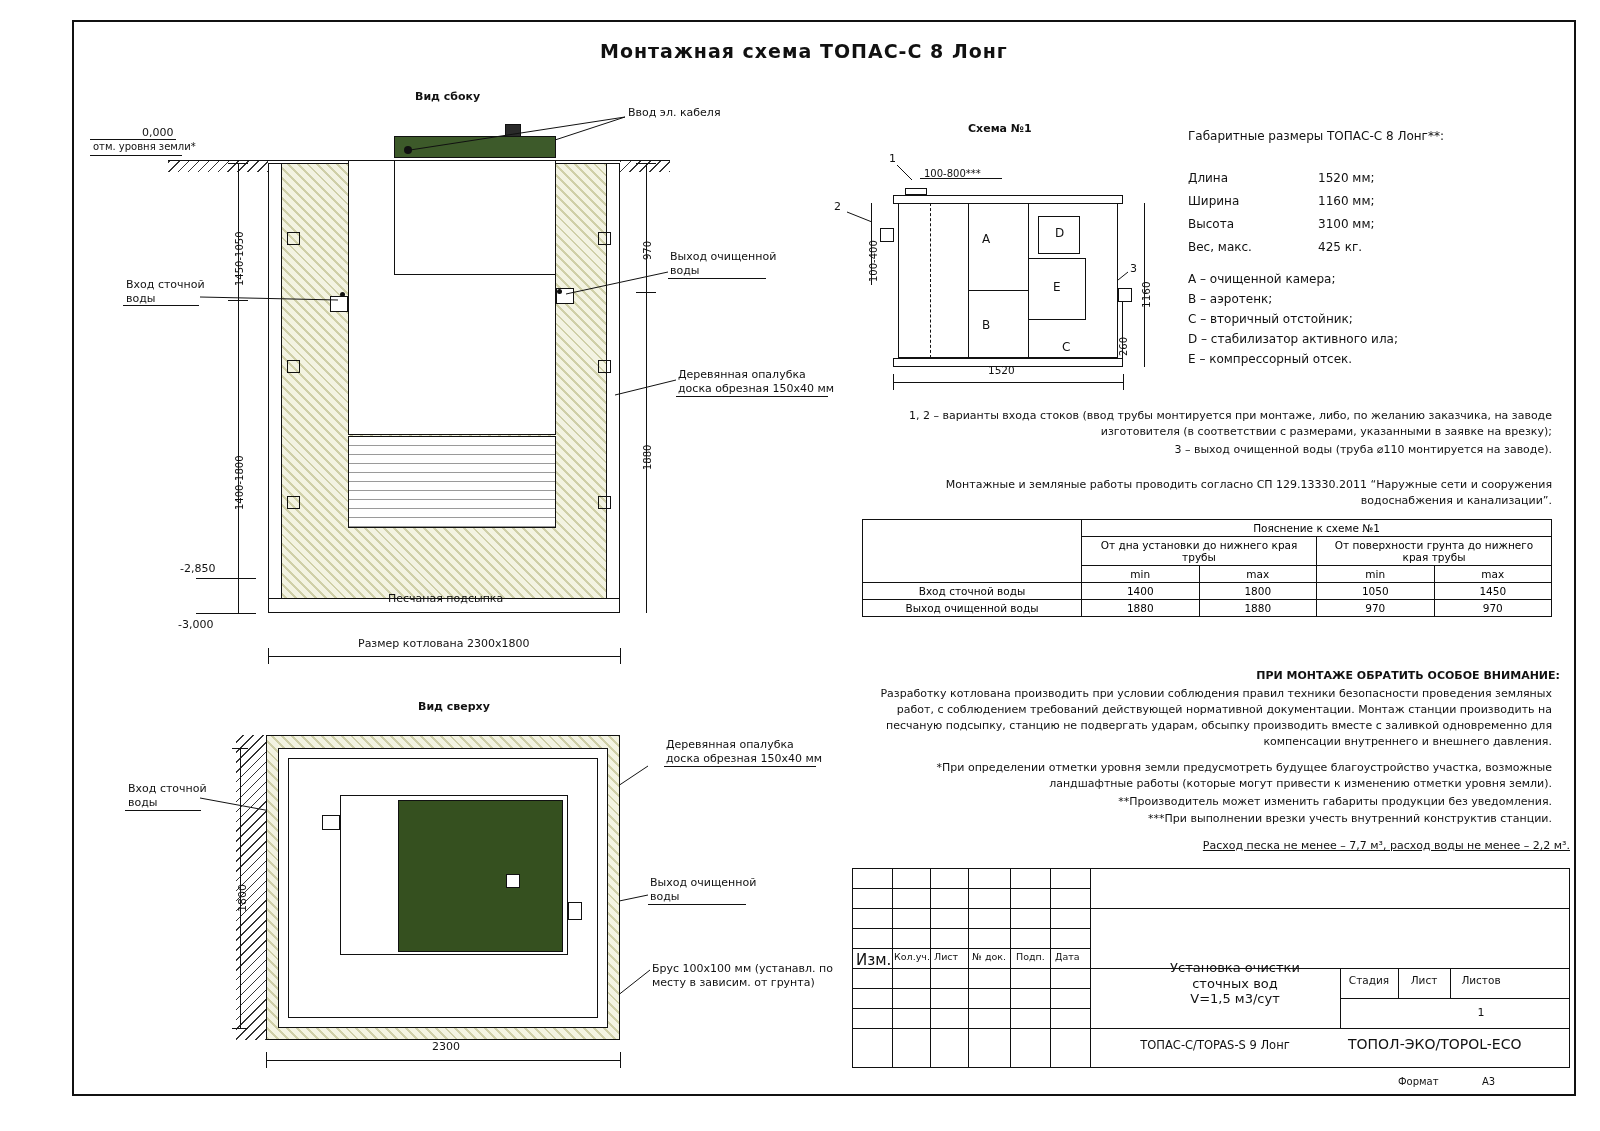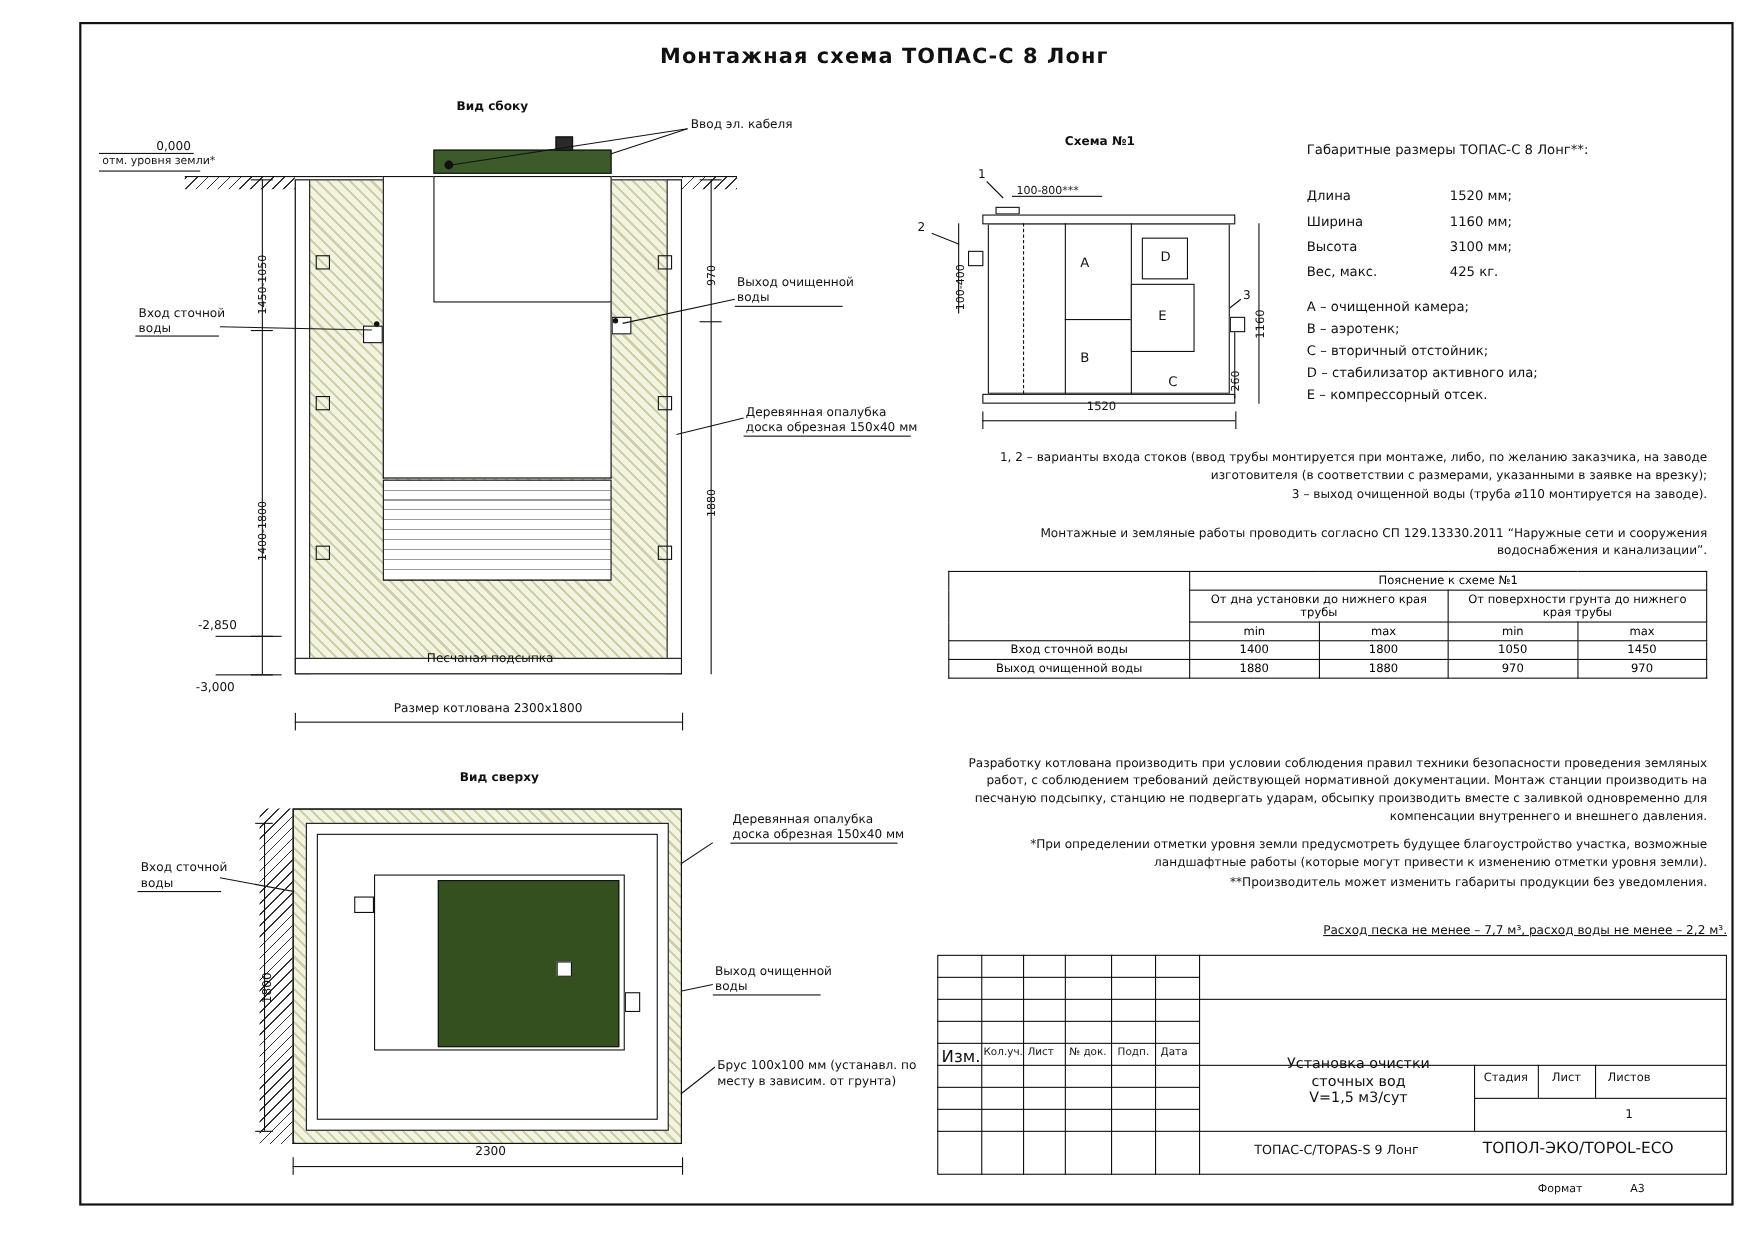--- a/index.html
+++ b/index.html
@@ -256,23 +256,25 @@
     <tr>
       <td>Выход очищенной воды</td>
       <td>1880</td>
       <td>1880</td>
       <td>970</td>
       <td>970</td>
     </tr>
   </tbody>
     </table>
 
+  <div class="para" style="left:880px;top:668px;width:680px;font-weight:bold;">ПРИ МОНТАЖЕ ОБРАТИТЬ ОСОБОЕ ВНИМАНИЕ:</div>
   <div class="para" style="left:862px;top:686px;width:690px;">Разработку котлована производить при условии соблюдения правил техники безопасности проведения земляных работ, с соблюдением требований действующей нормативной документации. Монтаж станции производить на песчаную подсыпку, станцию не подвергать ударам, обсыпку производить вместе с заливкой одновременно для компенсации внутреннего и внешнего давления.</div>
   <div class="para" style="left:862px;top:760px;width:690px;">*При определении отметки уровня земли предусмотреть будущее благоустройство участка, возможные ландшафтные работы (которые могут привести к изменению отметки уровня земли).</div>
   <div class="para" style="left:862px;top:794px;width:690px;">**Производитель может изменить габариты продукции без уведомления.</div>
+  <div class="para" style="left:862px;top:811px;width:690px;">***При выполнении врезки учесть внутренний конструктив станции.</div>
   <div class="para u" style="left:880px;top:838px;width:690px;">Расход песка не менее – 7,7 м³, расход воды не менее – 2,2 м³.</div>
 
   <div class="box" style="left:852px;top:868px;width:718px;height:200px;"></div>
 
   <div class="ln vline" style="left:892px;top:868px;height:200px;"></div>
   <div class="ln vline" style="left:930px;top:868px;height:200px;"></div>
   <div class="ln vline" style="left:968px;top:868px;height:200px;"></div>
   <div class="ln vline" style="left:1010px;top:868px;height:200px;"></div>
   <div class="ln vline" style="left:1050px;top:868px;height:200px;"></div>
   <div class="ln vline" style="left:1090px;top:868px;height:200px;"></div>

